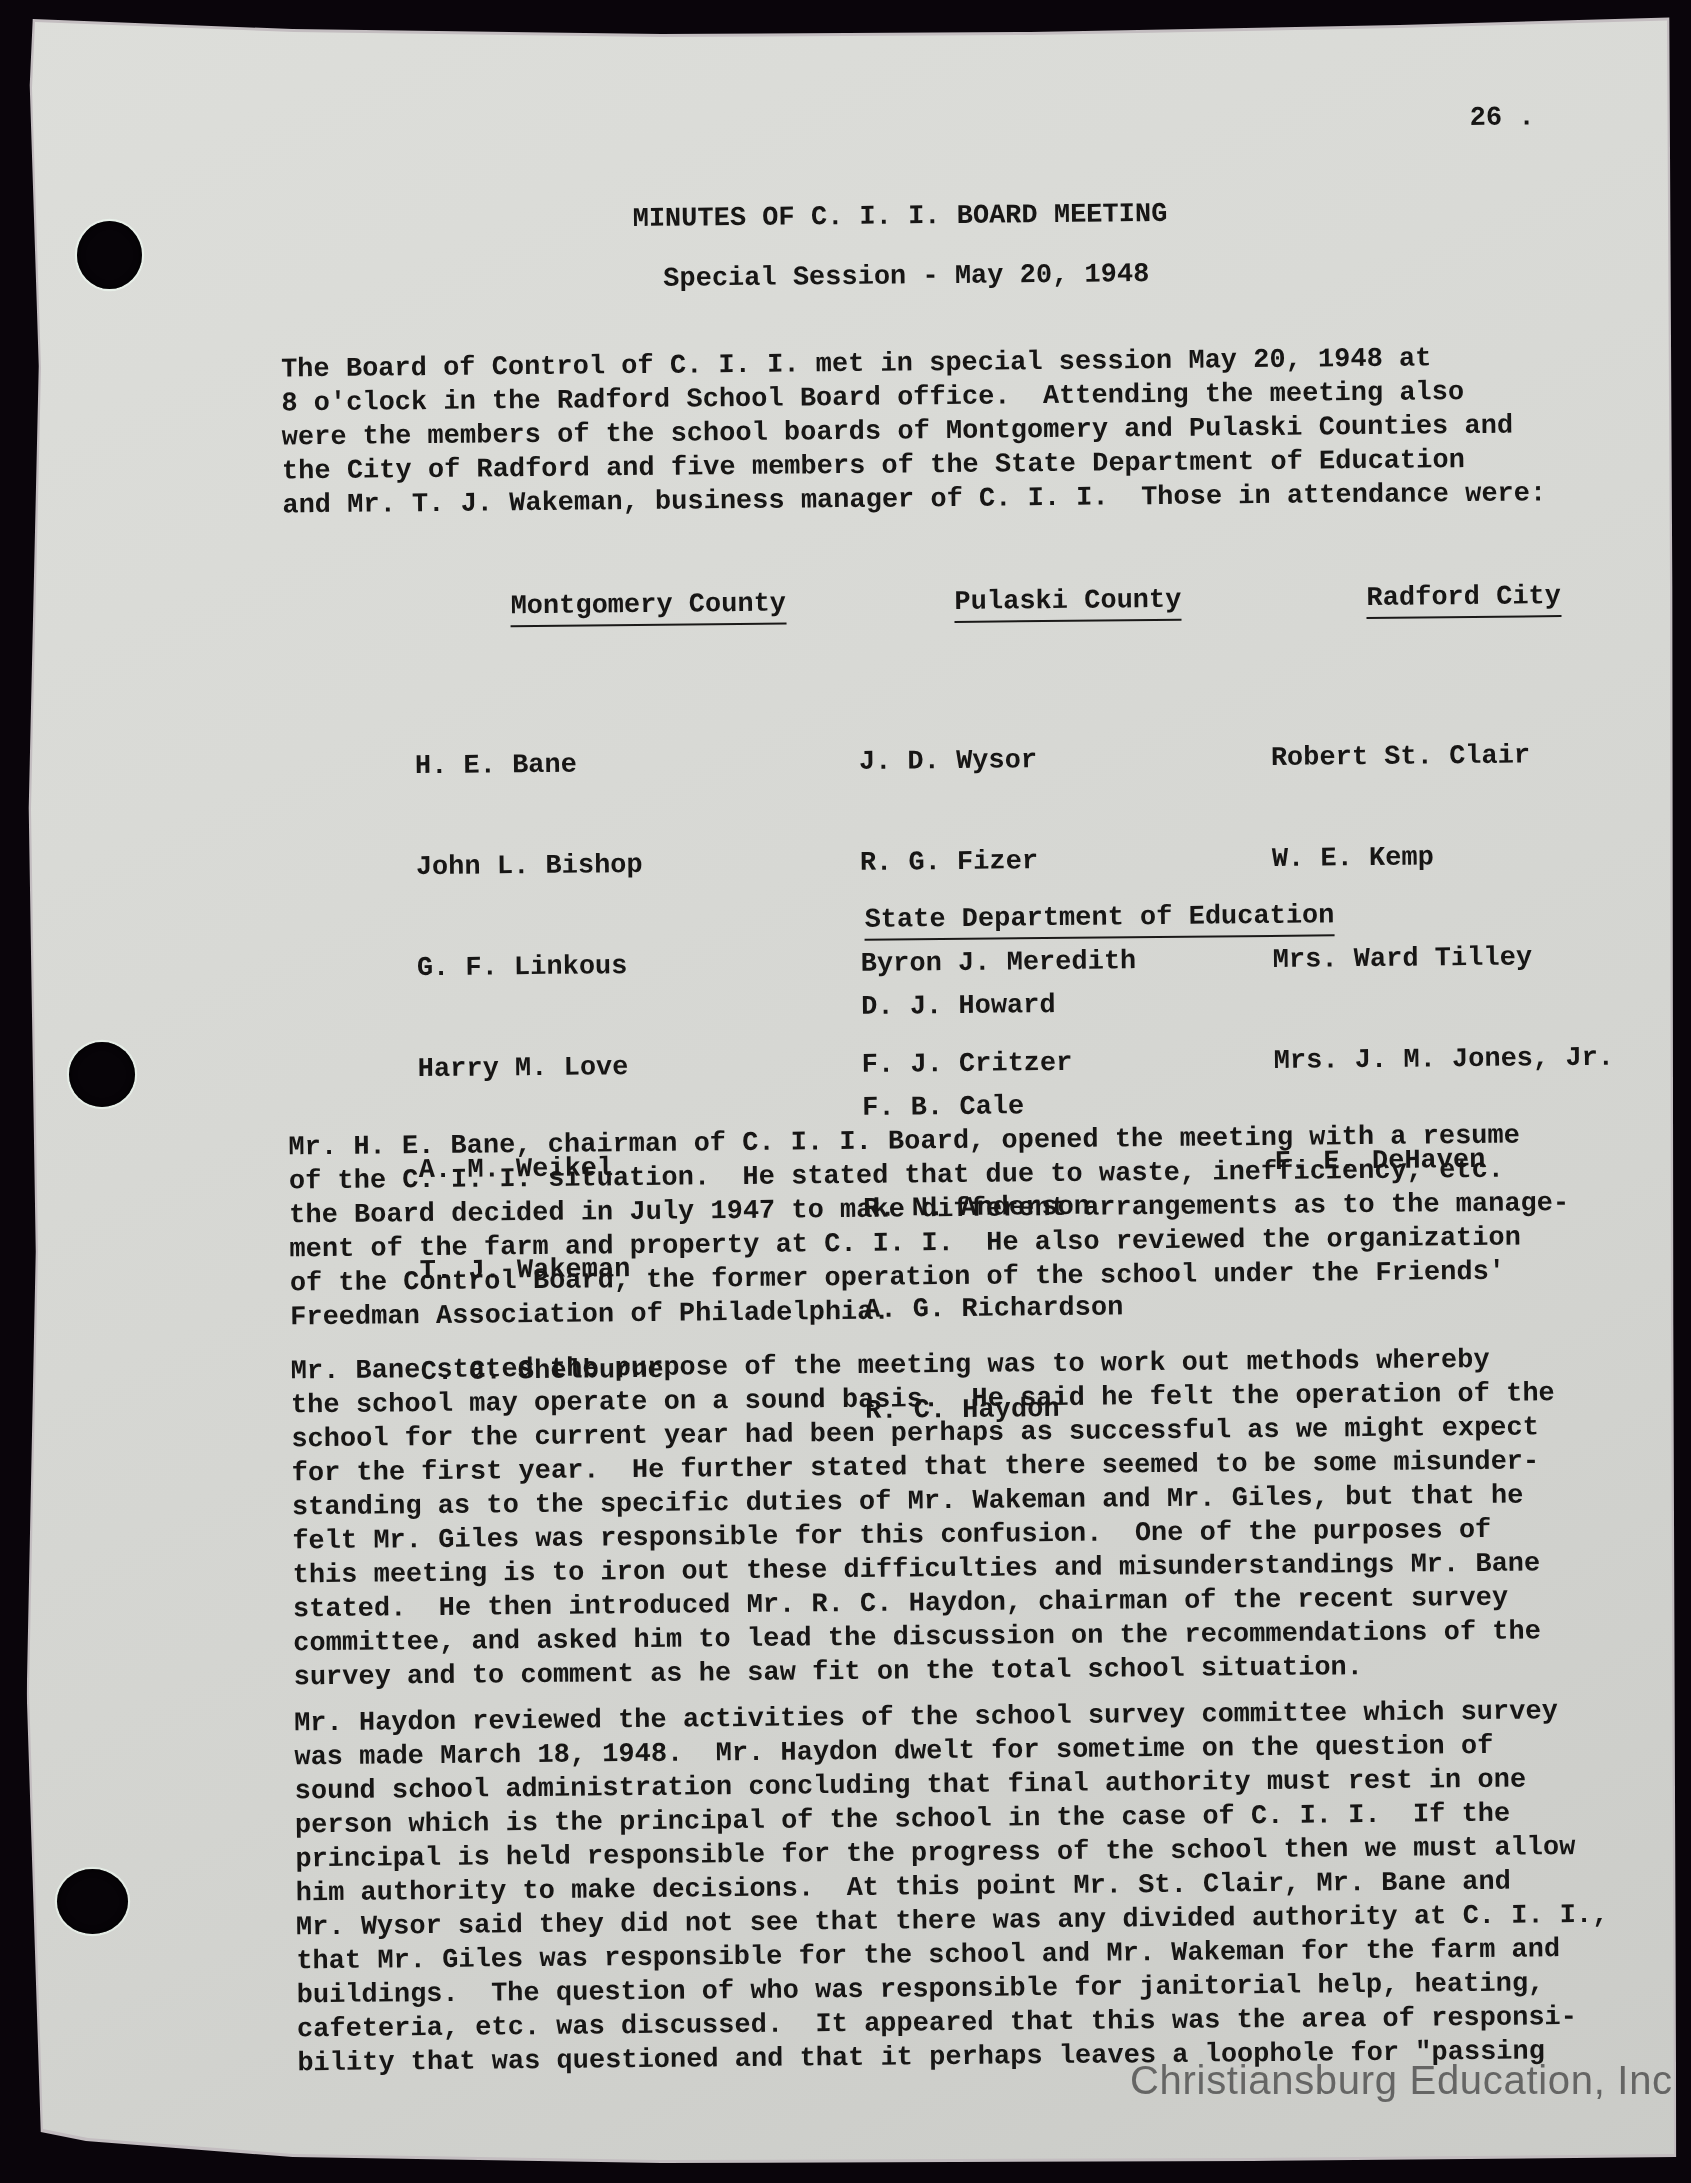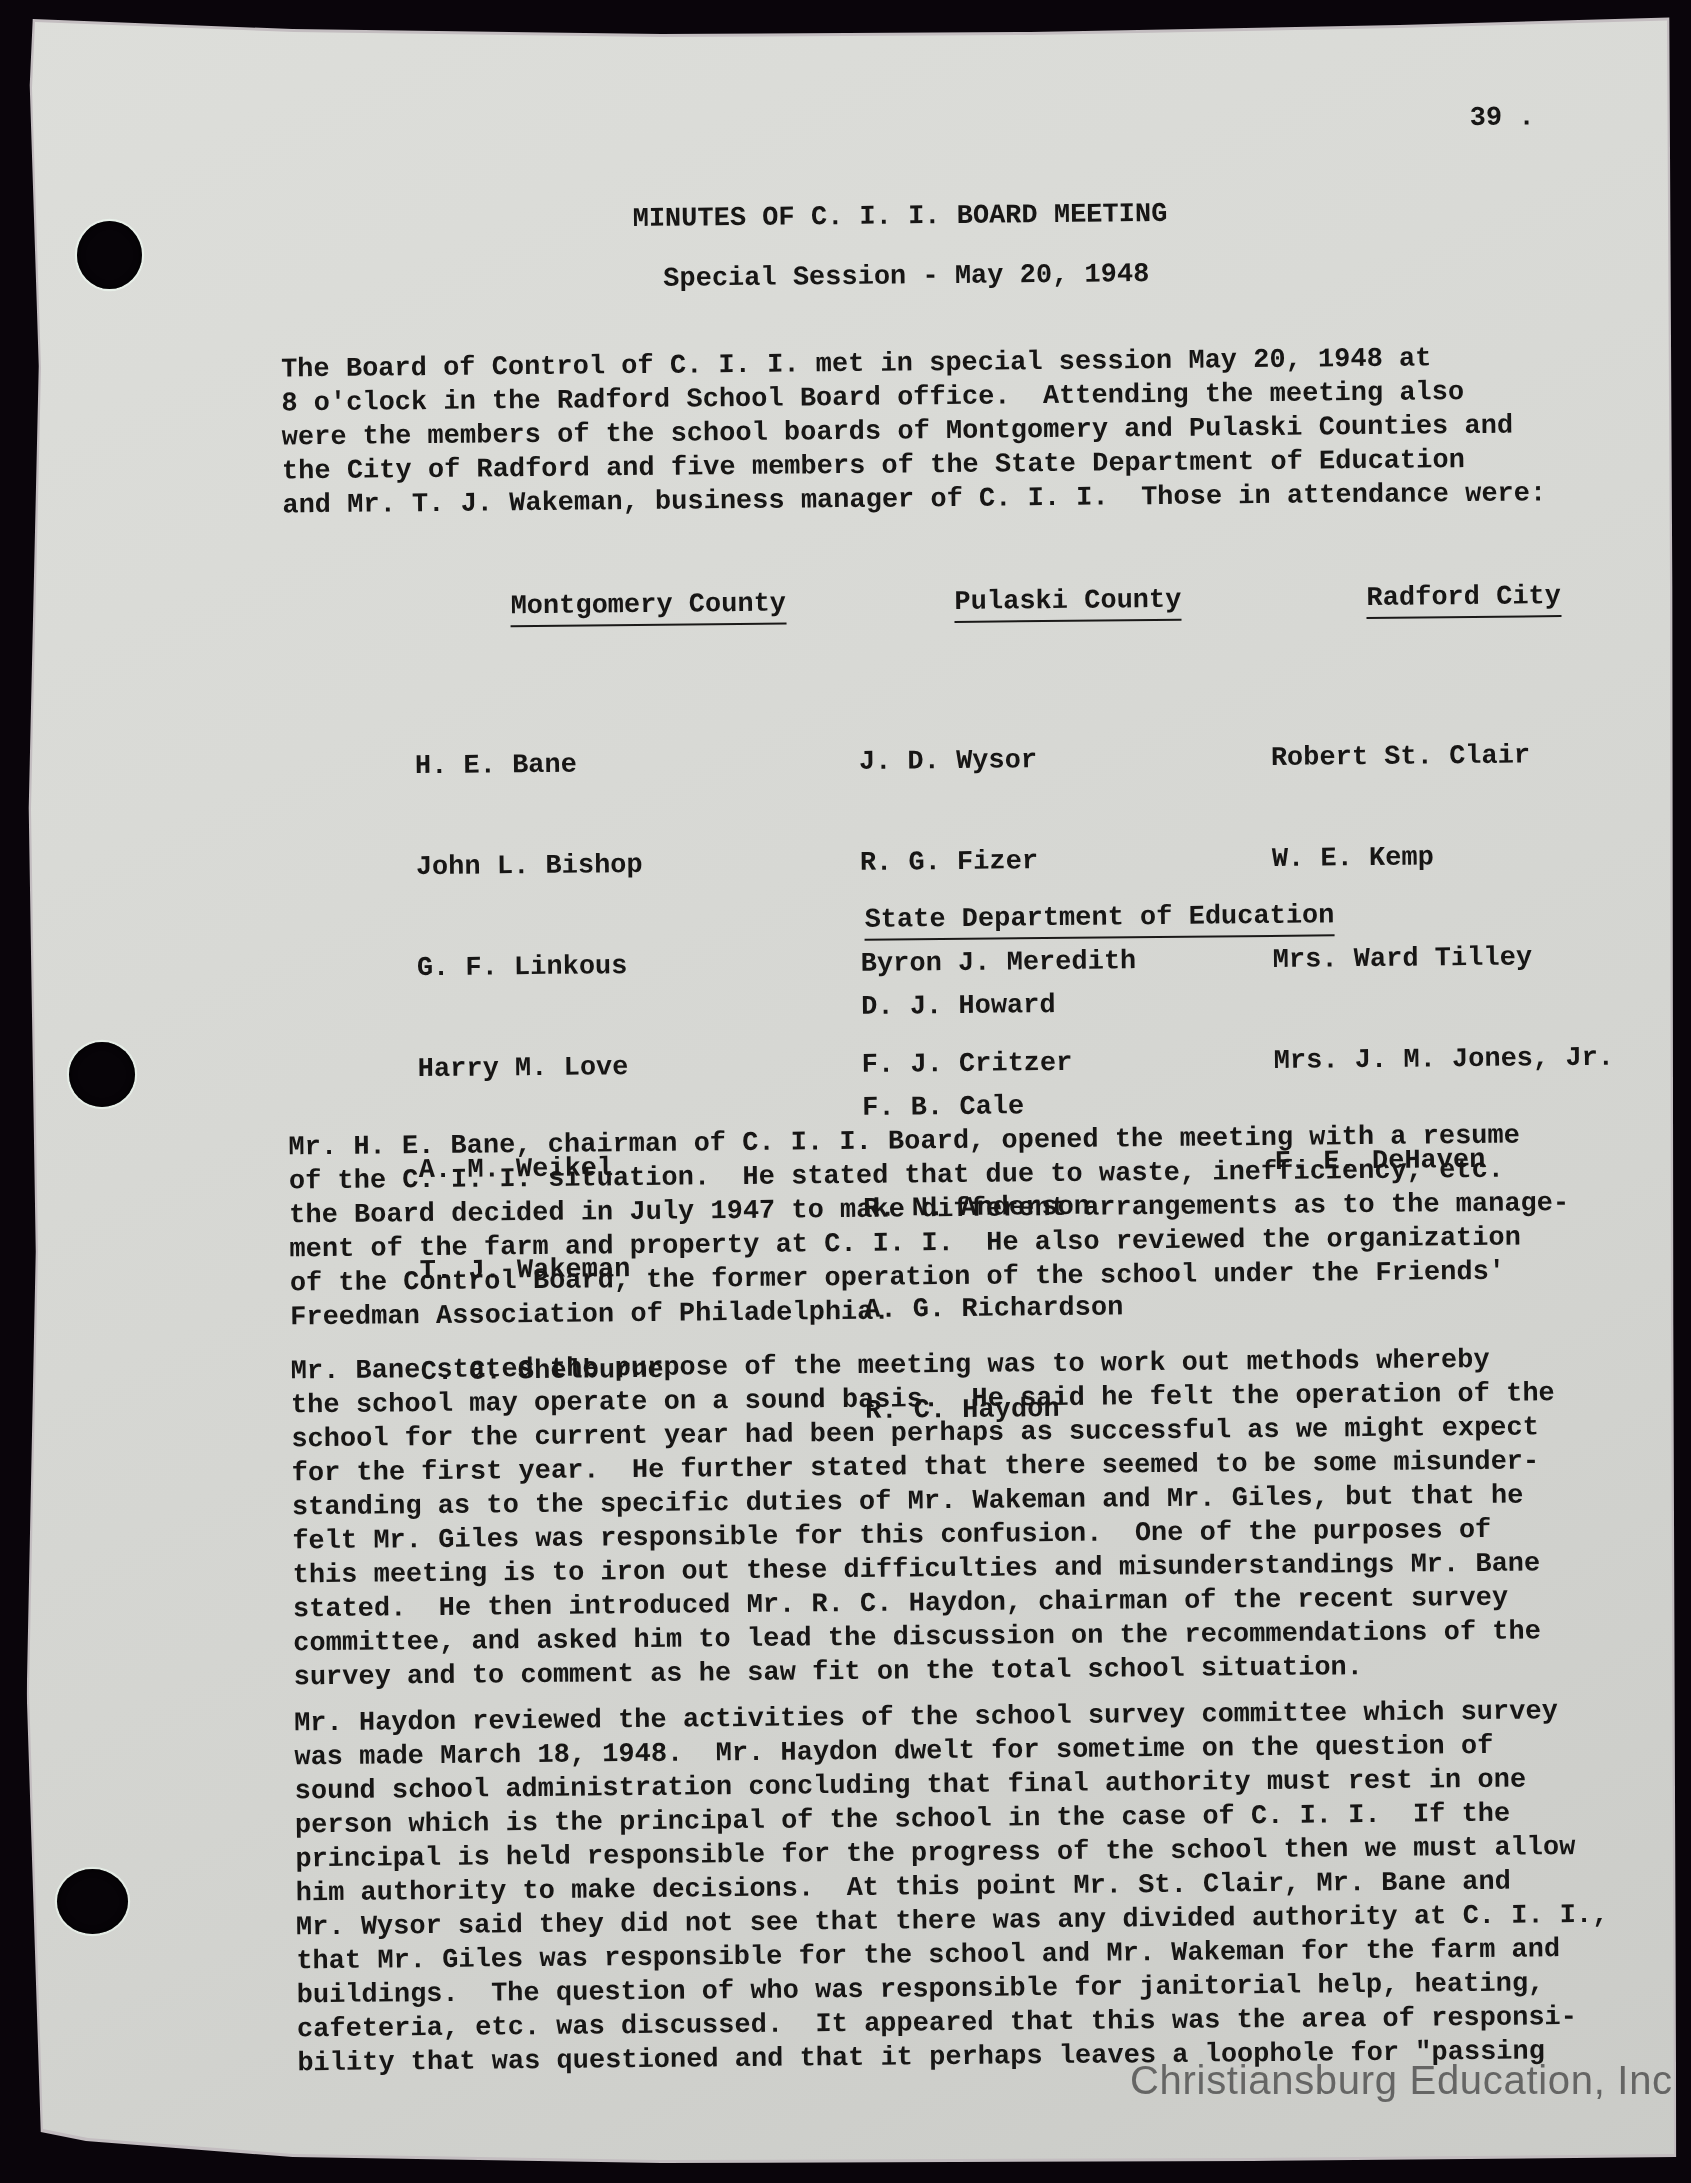--- a/index.html
+++ b/index.html
@@ -79,21 +79,21 @@
 
   <div class="paper-glow"></div>
   <div class="paper"></div>
 
   <div class="hole hole1"></div>
   <div class="hole hole2"></div>
   <div class="hole hole3"></div>
 
   <div class="typed">
 
-    <div class="abs page-number">39 .</div>
+    <div class="abs page-number">26 .</div>
 
     <div class="abs doc-title">MINUTES OF C. I. I. BOARD MEETING</div>
     <div class="abs doc-subtitle">Special Session - May 20, 1948</div>
 
     <div class="abs para para-intro">The Board of Control of C. I. I. met in special session May 20, 1948 at
 8 o'clock in the Radford School Board office.  Attending the meeting also
 were the members of the school boards of Montgomery and Pulaski Counties and
 the City of Radford and five members of the State Department of Education
 and Mr. T. J. Wakeman, business manager of C. I. I.  Those in attendance were:</div>
 

